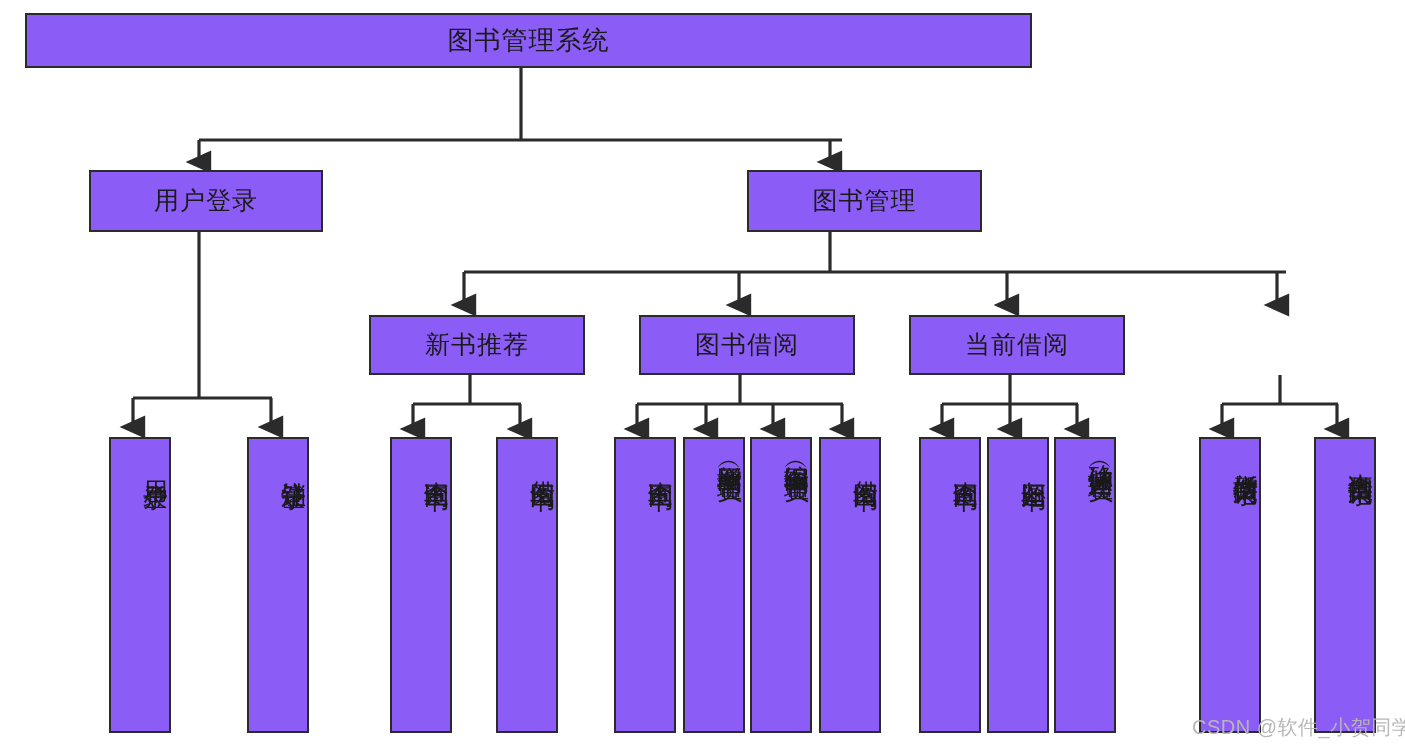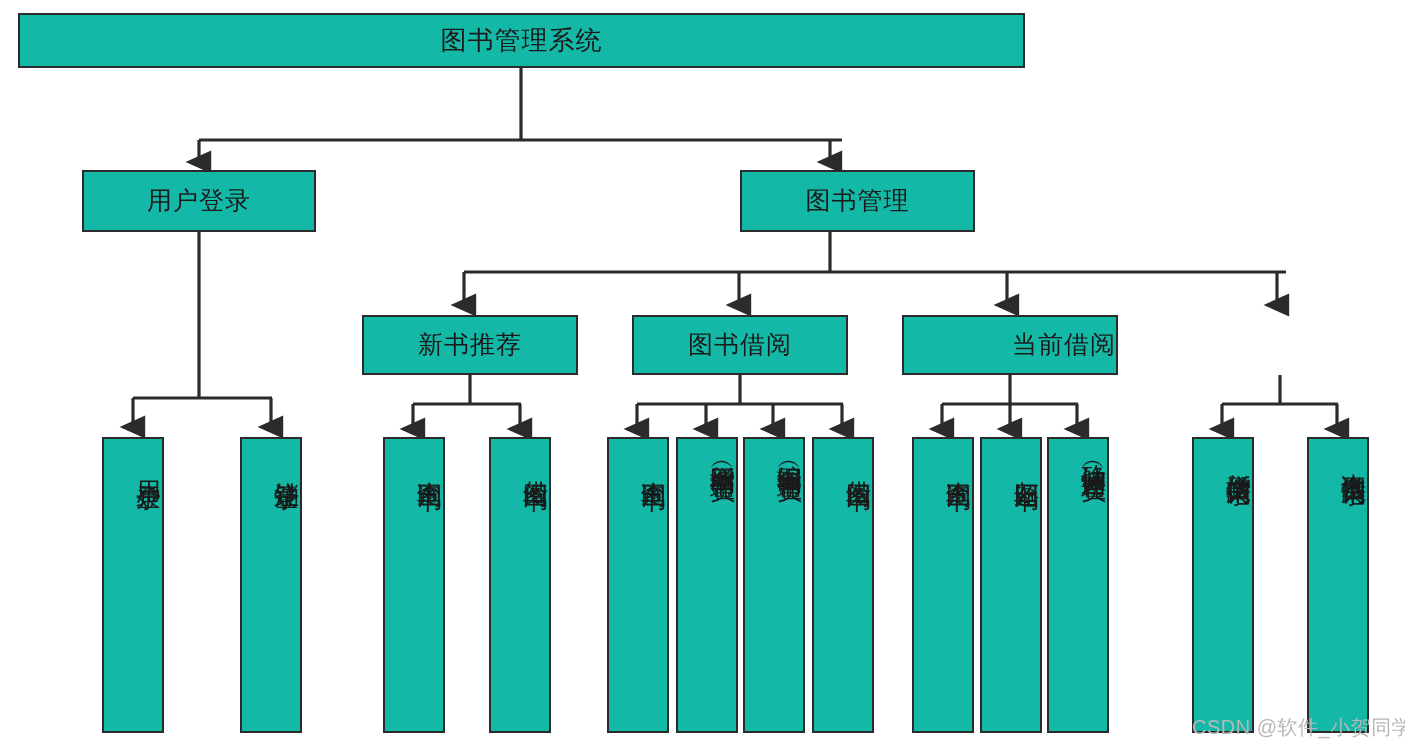--- a/index.html
+++ b/index.html
@@ -21,27 +21,28 @@
     position: absolute;
     left: 0;
     top: 0;
     width: 1405px;
     height: 747px;
     pointer-events: none;
   }
   .node {
     position: absolute;
     box-sizing: border-box;
-    background: #14b8a6;
+    background: #8b5cf6;
     border: 2.5px solid #2b2b2b;
     display: flex;
     align-items: center;
     justify-content: center;
     color: #1a1a1a;
     z-index: 2;
+    margin-left: 7px;
   }
   .node.horiz {
     font-size: 25px;
     letter-spacing: 1px;
     line-height: 1.1;
   }
   .node.root {
     font-size: 26px;
   }
   .node.vert {
@@ -137,21 +138,21 @@
   </div>
 
   <div class="node horiz" style="left:632px; top:315px; width:216px; height:60px;">
     <span>图书借阅</span>
   </div>
 
   <div class="node horiz" style="left:362px; top:315px; width:216px; height:60px;">
     <span>新书推荐</span>
   </div>
 
-  <div class="node horiz" style="left:902px; top:315px; width:216px; height:60px;justify-content:flex-end;">
+  <div class="node horiz" style="left:902px; top:315px; width:216px; height:60px;">
     <span>当前借阅</span>
   </div>
 
 
   <div class="node vert" style="left:102px; top:437px; width:62px; height:296px;">
     <span class="vlabel">用户登录</span>
   </div>
 
   <div class="node vert" style="left:240px; top:437px; width:62px; height:296px;">
     <span class="vlabel">注销登录</span>

